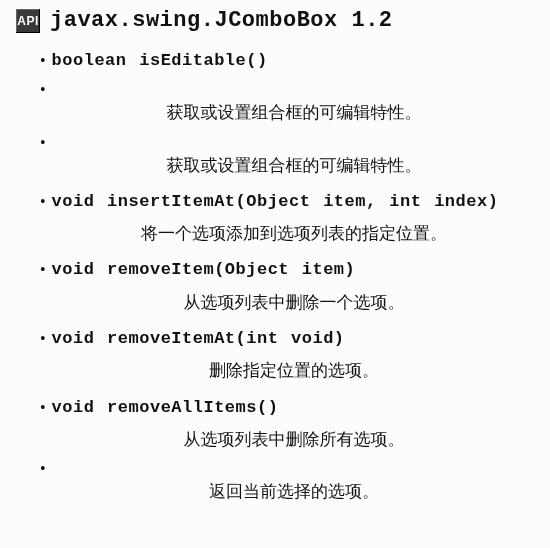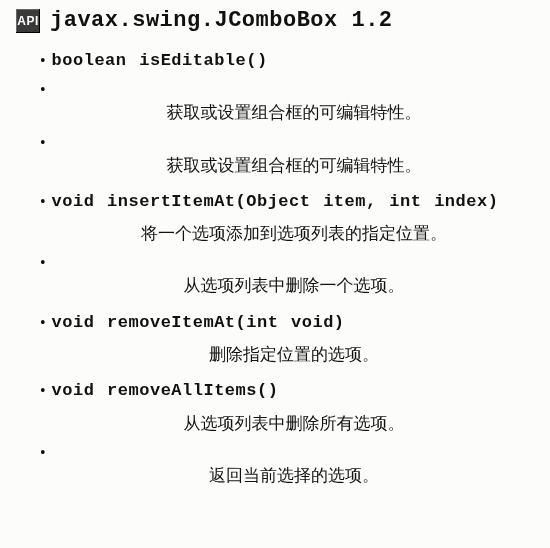--- a/index.html
+++ b/index.html
@@ -114,20 +114,21 @@
       <div class="sig-line">
         <span class="bullet">•</span>
         <span class="sig">void insertItemAt(Object item, int index)</span>
       </div>
       <div class="desc">将一个选项添加到选项列表的指定位置。</div>
     </div>
 
     <div class="entry">
       <div class="sig-line">
         <span class="bullet">•</span>
+        <span class="sig">void removeItem(Object item)</span>
       </div>
       <div class="desc">从选项列表中删除一个选项。</div>
     </div>
 
     <div class="entry">
       <div class="sig-line">
         <span class="bullet">•</span>
         <span class="sig">void removeItemAt(int void)</span>
       </div>
       <div class="desc">删除指定位置的选项。</div>

